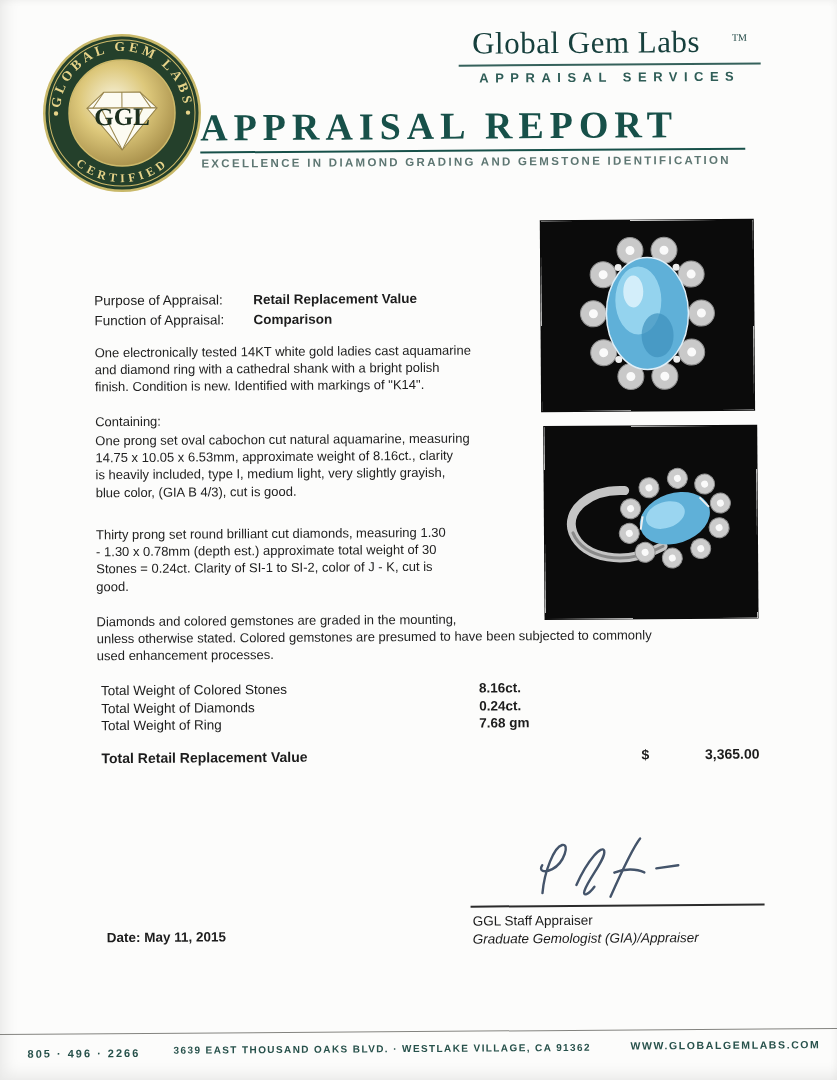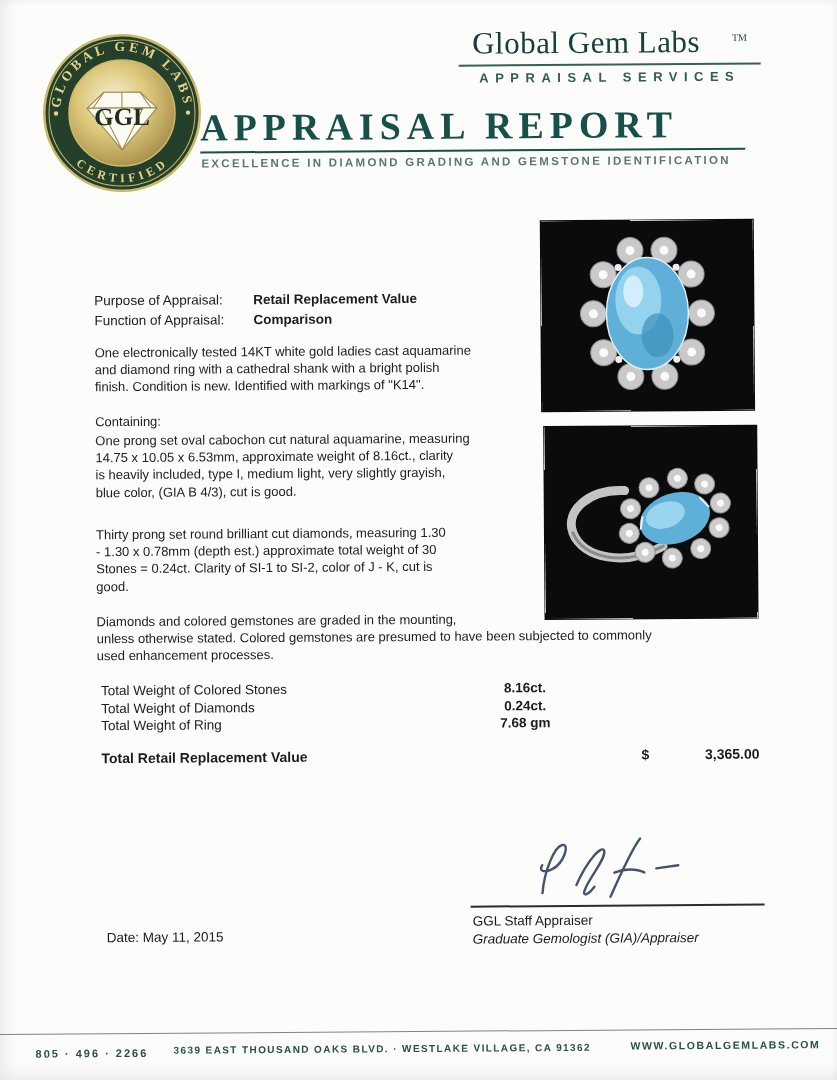--- a/index.html
+++ b/index.html
@@ -26,33 +26,33 @@
   .tagline { left:204px; top:156px; font-size:11.5px; font-weight:bold; letter-spacing:2.3px; color:#5d7672; white-space:nowrap; }
 
   
   .para { white-space:pre-line; font-size:13px; line-height:17.2px; color:#222; }
   .kv { left:96px; top:291px; display:grid; grid-template-columns:159px auto; row-gap:5px; font-size:13.5px; }
   .kv .val { font-weight:bold; }
 
   .totals { left:100px; top:681px; width:560px; font-size:13.5px; }
   .totals .trow { display:flex; height:17.5px; }
   .totals .tlabel { width:378px; }
-  .totals .tval { width:92px; text-align:center; font-weight:bold; }
+  .totals .tval { width:92px; font-weight:bold; }
 
   .grand-label { left:100px; top:748px; font-size:14px; font-weight:bold; }
   .grand-val { left:640px; top:748px; width:118px; display:flex; justify-content:space-between; font-size:14px; font-weight:bold; }
 
   .sig-line { left:468px; top:906px; width:294px; height:1.5px; background:#2b2b2b; }
   .sig-name { left:470px; top:914px; font-size:13.5px; font-weight:normal; }
   .sig-cred { left:470px; top:932px; font-size:13.5px; font-style:italic; }
-  .date-line { left:104px; top:928px; font-size:13.5px; font-weight:normal; }
+  .date-line { left:104px; top:928px; font-size:13.5px; font-weight:bold; }
 
   .foot-rule { left:-10px; top:1031px; width:860px; height:1px; background:#83837f; }
   .foot { color:#27514b; font-weight:bold; white-space:nowrap; }
-  .foot-phone { left:32px; top:1045px; font-size:11px; letter-spacing:2px; }
+  .foot-phone { left:24px; top:1045px; font-size:11px; letter-spacing:2px; }
   .foot-addr  { left:170px; top:1043px; font-size:10px; letter-spacing:1.4px; }
   .foot-site  { left:627px; top:1041px; font-size:10.5px; letter-spacing:1.6px; }
 
   .photo { box-shadow:0 0 0 1px #0b0b0b; }
 </style>
 </head>
 <body>
 
 <div class="page">
   <div class="scan">

